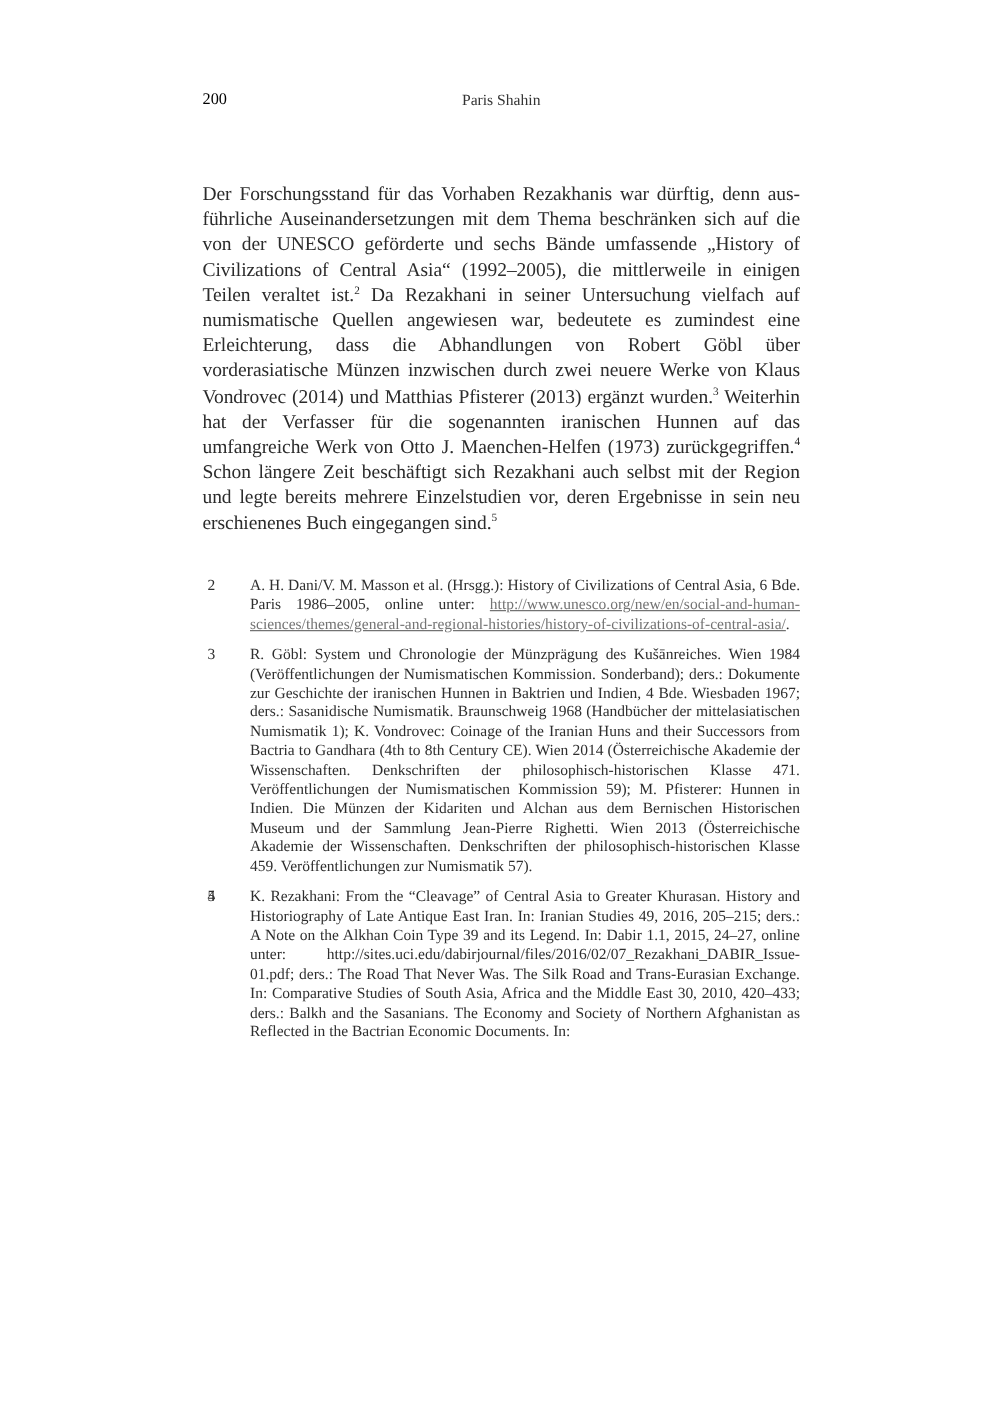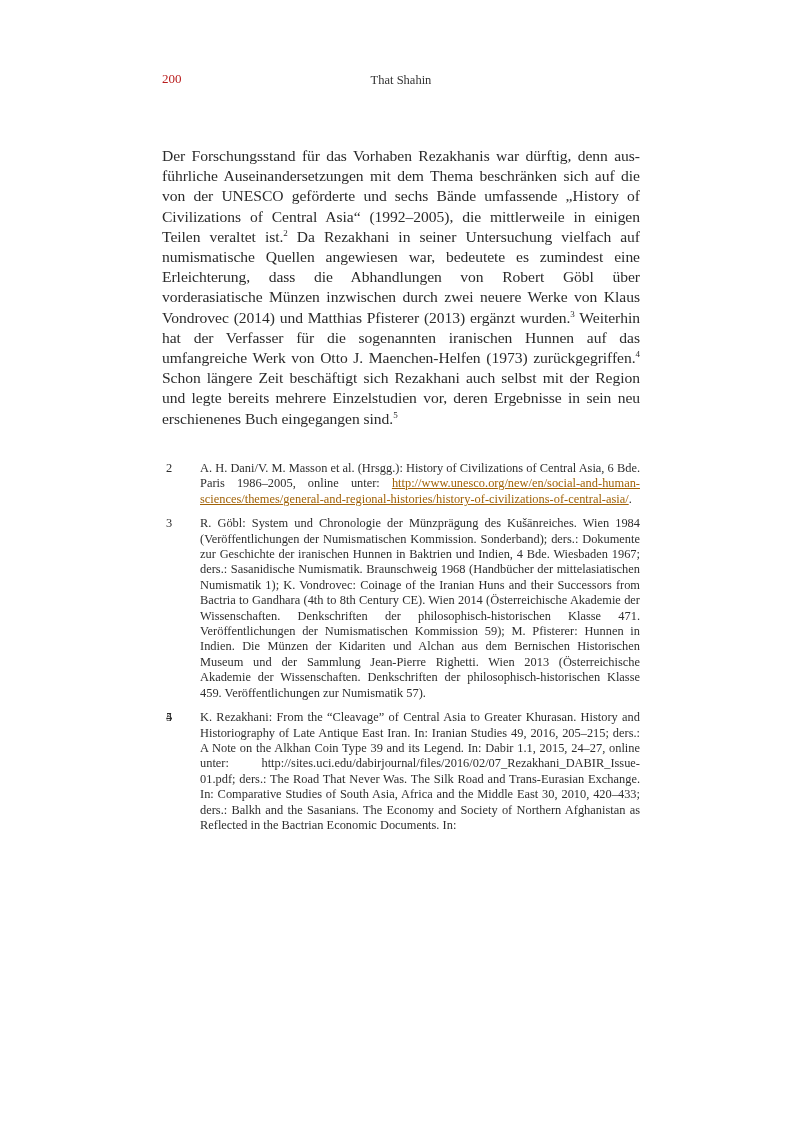--- a/index.html
+++ b/index.html
@@ -1,39 +1,39 @@
 <!DOCTYPE html>
 <html><head>
   <meta charset="utf-8">
   <style>
     html, body { margin: 0; padding: 0; background: #ffffff; }
     body { width: 800px; height: 1131px; position: relative; overflow: hidden;
            font-family: "Liberation Serif", "DejaVu Serif", serif; color: #2a2a2a; }
     .page { position: absolute; left: 0; top: 0; width: 800px; height: 1131px; }
     .running-head { position: absolute; top: 71px; left: 162px; width: 478px; height: 18px; }
-    .page-number { position: absolute; left: 0; top: 0; font-size: 13px; color: #b91c1c; }
+    .page-number { position: absolute; left: 0; top: 0; font-size: 13px; color: #000000; }
     .author-head { position: absolute; left: 0; right: 0; top: 2px; text-align: center; font-size: 12.5px; color: #333; }
     .body-text { position: absolute; top: 146px; left: 162px; width: 478px;
                  font-size: 15.6px; line-height: 20.2px; text-align: justify;
                  hyphens: manual; color: #2b2b2b; letter-spacing: -0.05px; }
     .body-text p { margin: 0; }
     sup { font-size: 9px; line-height: 0; vertical-align: 6px; }
     .footnotes { position: absolute; top: 461px; left: 162px; width: 478px; font-size: 12.4px; line-height: 15.4px; color: #2e2e2e; }
     .fn { position: relative; padding-left: 38px; margin-bottom: 9px; text-align: justify; }
     .fn-num { position: absolute; left: 4px; top: 0; }
-    .fn-text a { color: #a16207; text-decoration: underline; }
+    .fn-text a { color: #737373; text-decoration: underline; }
   </style>
 </head>
 <body>
 
 <div class="page">
 
   <div class="running-head">
     <span class="page-number">200</span>
-    <div class="author-head">That Shahin</div>
+    <div class="author-head">Paris Shahin</div>
   </div>
 
   <div class="body-text">
     <p><span>Der Forschungsstand für das Vorhaben Rezakhanis war dürftig, denn aus­führliche Auseinandersetzungen mit dem Thema beschränken sich auf die von der UNESCO geförderte und sechs Bände umfassende „History of Civilizations of Central Asia“ (1992–2005), die mittlerweile in einigen Teilen veraltet ist.</span><sup>2</sup><span> Da Rezakhani in seiner Untersuchung vielfach auf numismati­sche Quellen angewiesen war, bedeutete es zumindest eine Erleichterung, dass die Abhandlungen von Robert Göbl über vorderasiatische Münzen in­zwischen durch zwei neuere Werke von Klaus Vondrovec (2014) und Matthias Pfisterer (2013) ergänzt wurden.</span><sup>3</sup><span> Weiterhin hat der Verfasser für die sogenannten iranischen Hunnen auf das umfangreiche Werk von Otto J. Maenchen-Helfen (1973) zurückgegriffen.</span><sup>4</sup><span> Schon längere Zeit beschäftigt sich Rezakhani auch selbst mit der Region und legte bereits mehrere Einzel­studien vor, deren Ergebnisse in sein neu erschienenes Buch eingegangen sind.</span><sup>5</sup></p>
   </div>
 
   <div class="footnotes">
     <div class="fn">
       <span class="fn-num">2</span>
       <span class="fn-text"><span>A. H. Dani/V. M. Masson et al. (Hrsgg.): History of Civilizations of Central Asia, 6 Bde. Paris 1986–2005, online unter: </span><a>http://www.unesco.org/new/en/social-and-human-sciences/themes/general-and-regional-histories/history-of-civilizations-of-central-asia/</a><span>.</span></span>

